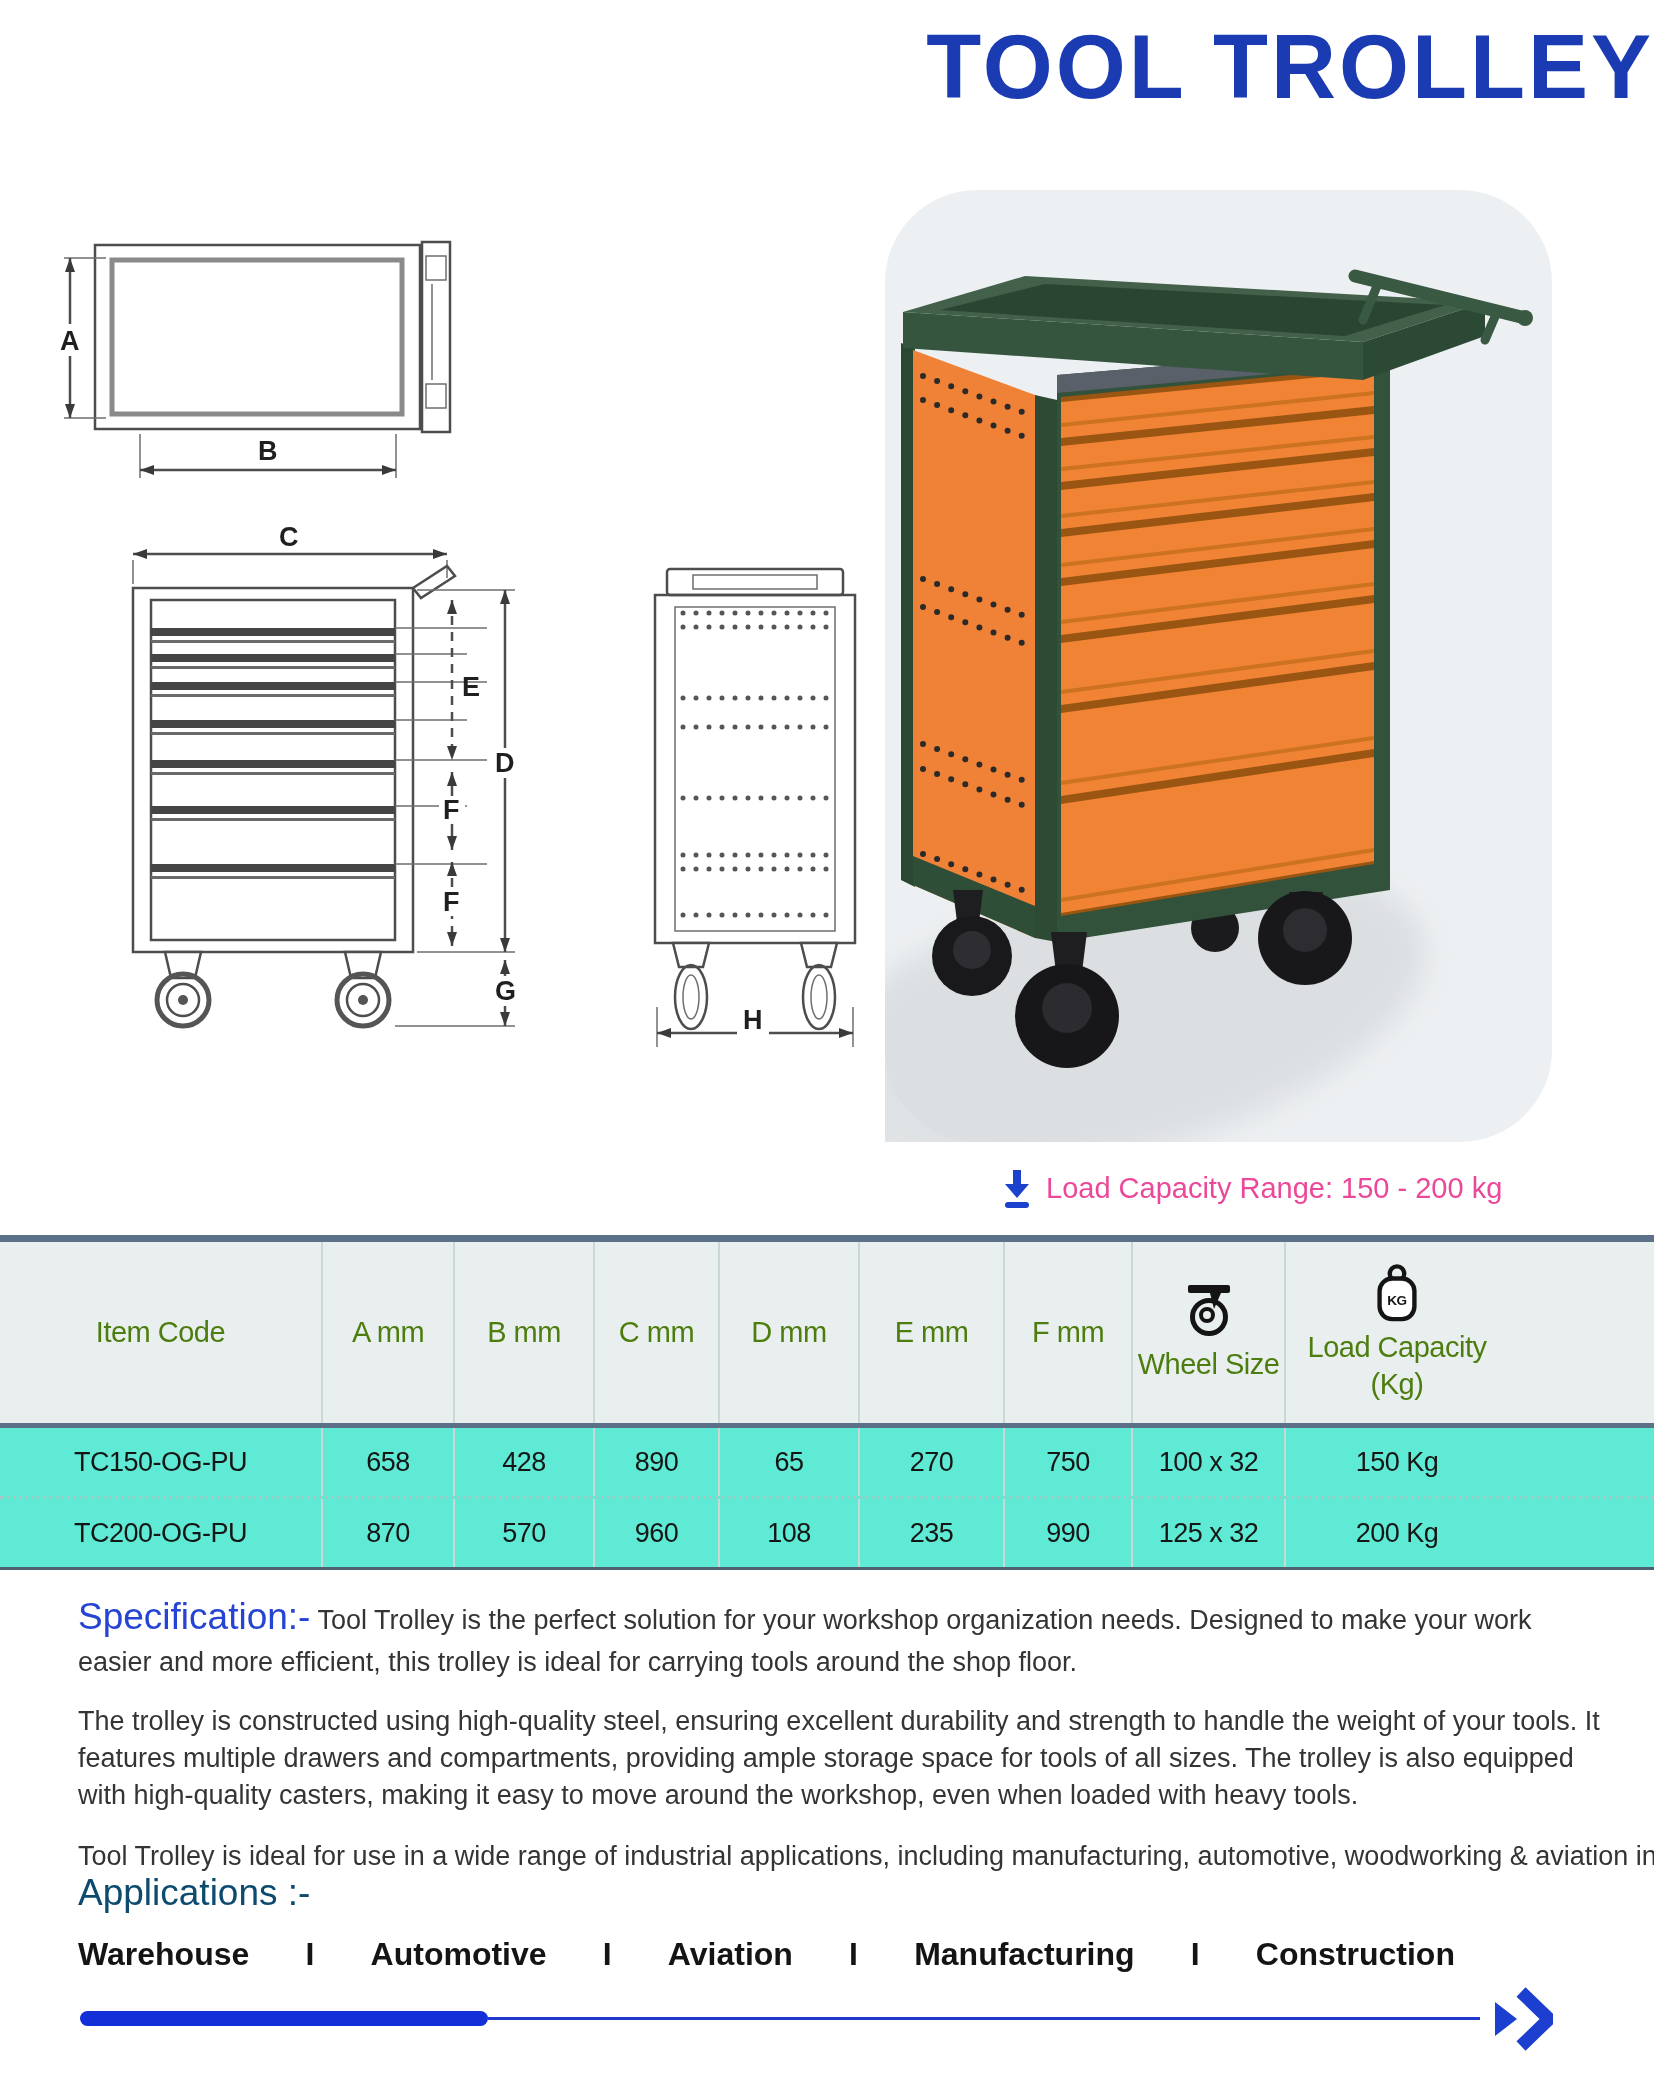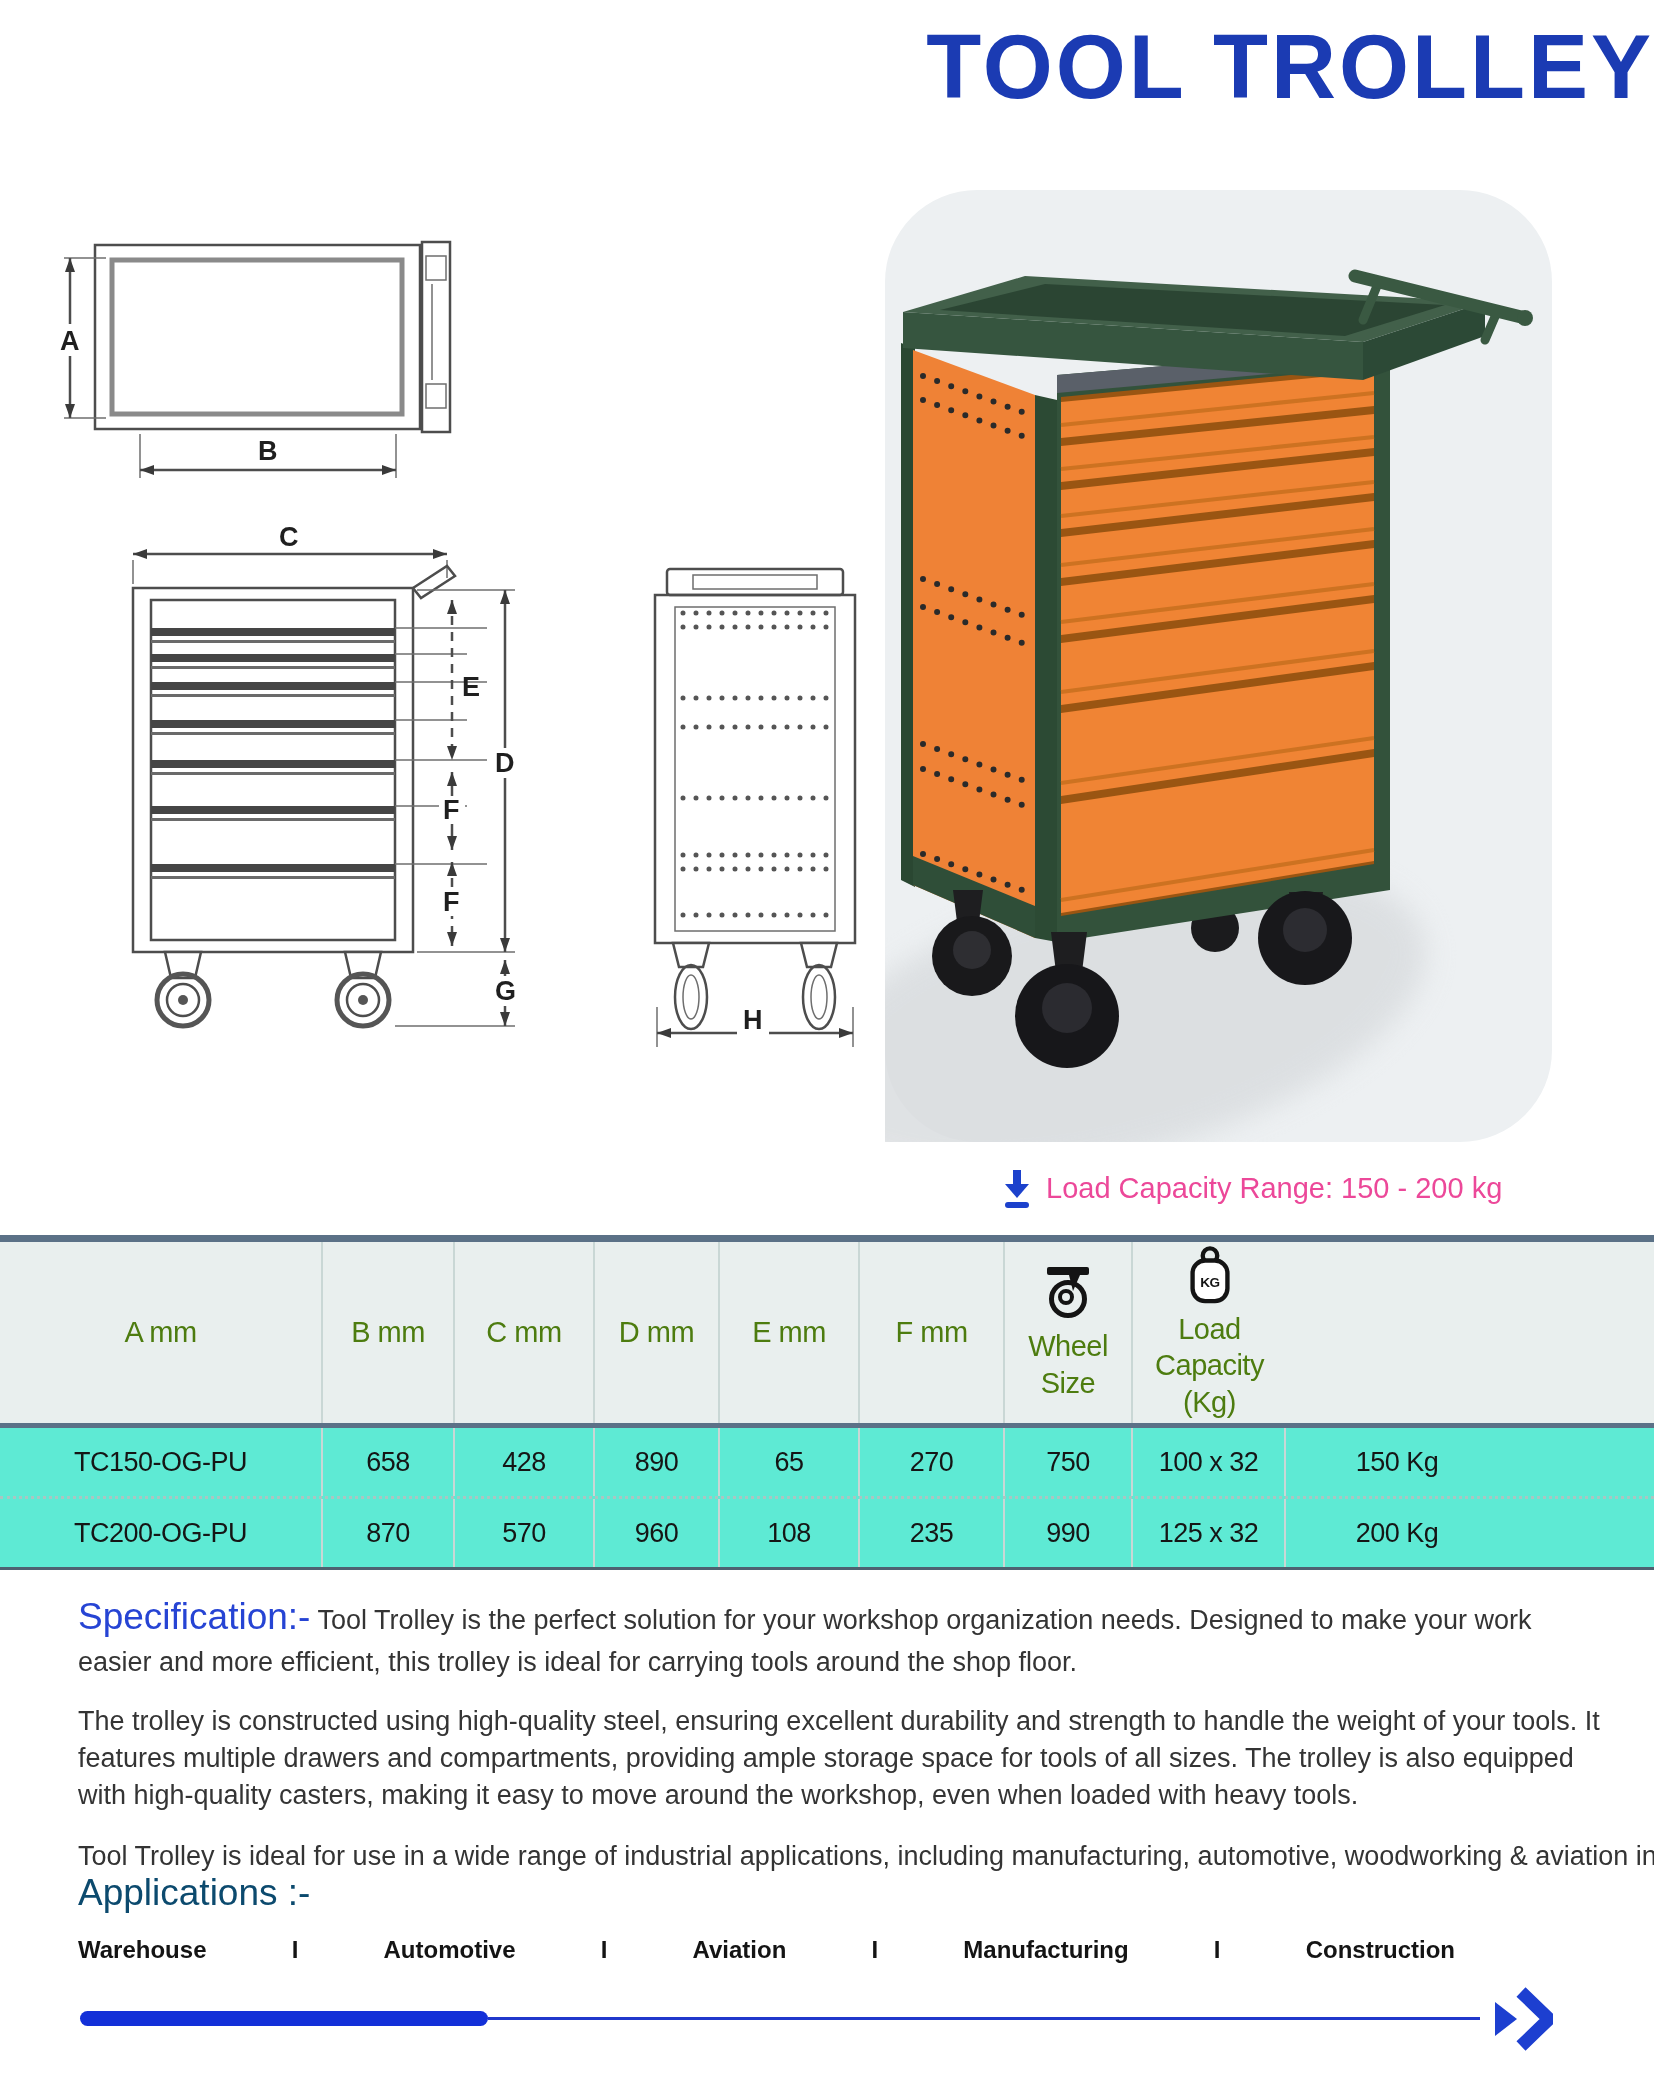--- a/index.html
+++ b/index.html
@@ -35,21 +35,21 @@
   .hicon{margin-bottom:6px;}
   
   .spec-block{left:78px;top:1596px;width:1528px;font-size:27px;color:#343434;}
   .blue-heading{color:#2644d4;font-size:37px;font-weight:400;}
   .spec-p1{line-height:42px;}
   .spec-p2{margin-top:20px;line-height:37px;}
   .spec-p3{margin-top:24px;line-height:37px;white-space:nowrap;}
   
   .app-heading{left:78px;top:1872px;font-size:37px;color:#0c4a6e;}
   .app-row{left:78px;top:1936px;width:1377px;display:flex;justify-content:space-between;
-           align-items:center;font-size:24px;font-weight:bold;color:#141414;}
+           align-items:center;font-size:32px;font-weight:bold;color:#141414;}
   
   .bar-thick{left:80px;top:2011px;width:408px;height:15px;border-radius:8px;background:#1330d8;}
   .bar-thin{left:488px;top:2017px;width:992px;height:3px;background:#2038cc;}
 </style>
 </head>
 <body>
 
 <div class="page">
 
   <div class="abs title">TOOL TROLLEY</div>
@@ -279,20 +279,21 @@
     <svg width="34" height="42" viewBox="0 0 34 42">
       <rect x="13" y="3" width="8" height="15" fill="#1c41cc"></rect>
       <polygon points="5,17 29,17 17,31" fill="#1c41cc"></polygon>
       <rect x="5" y="35" width="24" height="6" rx="3" fill="#1c41cc"></rect>
     </svg>
     <span>Load Capacity Range: 150 - 200 kg</span>
   </div>
 
   <div class="abs spec-table">
     <div class="t-head">
+      <div class="hc sep">Item Code</div>
       <div class="hc sep">A mm</div>
       <div class="hc sep">B mm</div>
       <div class="hc sep">C mm</div>
       <div class="hc sep">D mm</div>
       <div class="hc sep">E mm</div>
       <div class="hc sep">F mm</div>
       <div class="hc sep">
         <svg class="hicon" width="58" height="58" viewBox="0 0 58 58">
           <rect x="8" y="3" width="42" height="8" rx="2" fill="#141414"></rect>
           <polygon points="30,11 41,11 34,27" fill="#141414"></polygon>

